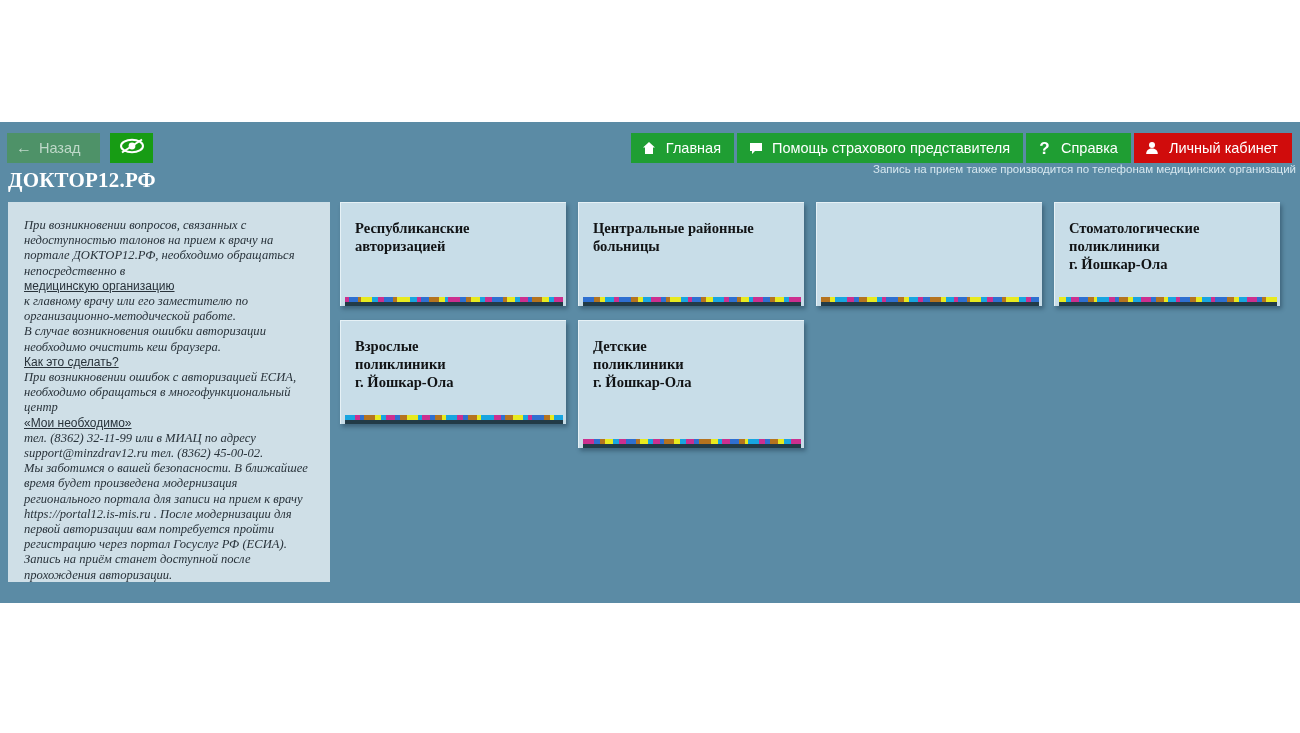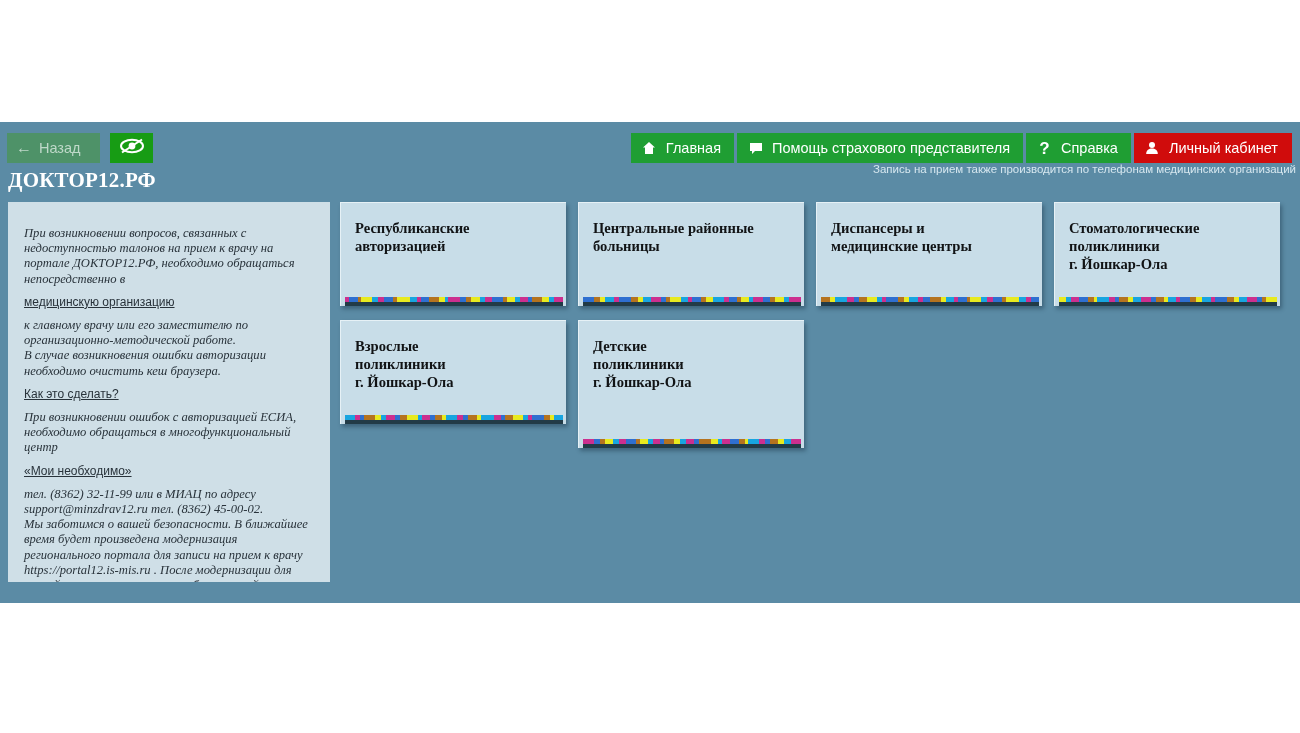--- a/index.html
+++ b/index.html
@@ -146,21 +146,20 @@
     overflow: hidden;
   }
   .infopanel p,
   .infopanel .lnk {
     font-family: "Liberation Serif", serif;
     font-style: italic;
     font-size: 12.6px;
     line-height: 15.2px;
     color: #28323a;
     white-space: pre-line;
-    margin-top: 8px;
   }
   .infopanel .lnk {
     font-family: "Liberation Sans", sans-serif;
     font-style: normal;
     font-size: 12px;
     line-height: 15.2px;
     color: #28323a;
     text-decoration: underline;
     display: block;
     cursor: pointer;
@@ -395,22 +394,20 @@
               <i style="width:12px;background:#cc2f8f"></i>
               <i style="width:7px;background:#2f6fd0"></i>
               <i style="width:6px;background:#b5731f"></i>
               <i style="width:10px;background:#e8ea1f"></i>
               <i style="width:5px;background:#18a5e0"></i>
               <i style="width:14px;background:#cc2f8f"></i>
             </div>
         </div>
 
         <div class="card">
-          <div class="title">Диспансеры и
-медицинские центры</div>
           <div class="shadowbar"></div>
           <div class="stripe">
               <i style="width:10px;background:#b5731f"></i>
               <i style="width:5px;background:#e8ea1f"></i>
               <i style="width:14px;background:#18a5e0"></i>
               <i style="width:8px;background:#cc2f8f"></i>
               <i style="width:5px;background:#2f6fd0"></i>
               <i style="width:9px;background:#b5731f"></i>
               <i style="width:11px;background:#e8ea1f"></i>
               <i style="width:6px;background:#18a5e0"></i>

